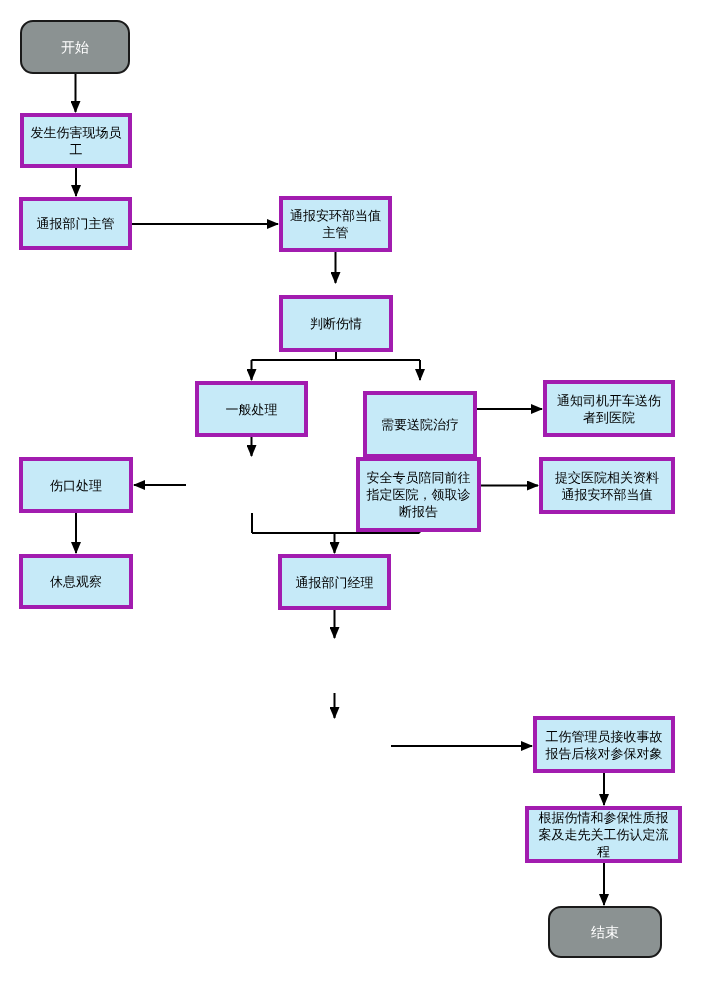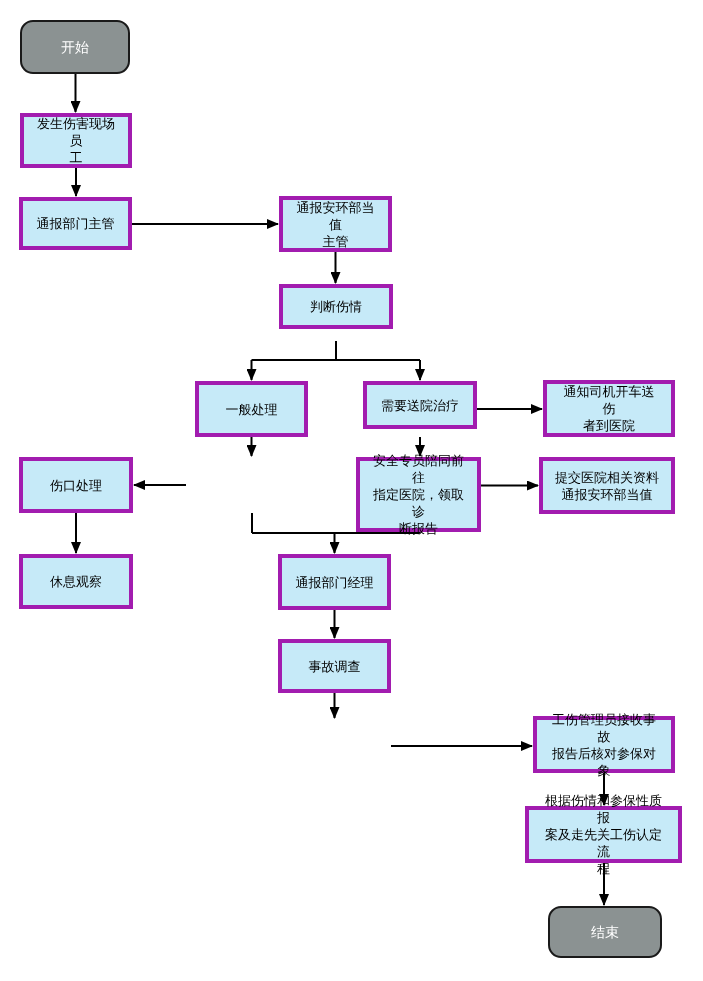--- a/index.html
+++ b/index.html
@@ -20,21 +20,21 @@
   .node {
     position: absolute;
     display: flex;
     align-items: center;
     justify-content: center;
     text-align: center;
     font-size: 13px;
     line-height: 17px;
     color: #000000;
     white-space: pre-line;
-    padding: 12px;
+    padding: 4px;
   }
   .process {
     background: #c6eaf8;
     border: 4px solid #a21caf;
   }
   .terminator {
     background: #8b9292;
     border: 2px solid #1a1a1a;
     border-radius: 13px;
     color: #ffffff;
@@ -77,44 +77,43 @@
   <div class="node terminator" style="left:20px; top:20px; width:110px; height:54px">开始</div>
 
   <div class="node process" style="left:20px; top:113px; width:112px; height:55px">发生伤害现场员
 工</div>
 
   <div class="node process" style="left:19px; top:197px; width:113px; height:53px">通报部门主管</div>
 
   <div class="node process" style="left:279px; top:196px; width:113px; height:56px">通报安环部当值
 主管</div>
 
-  <div class="node process" style="left:279px; top:284px; width:114px; height:45px">判断伤情</div>
+  <div class="node process" style="left:279px; top:295px; width:114px; height:57px">判断伤情</div>
 
   <div class="node process" style="left:195px; top:381px; width:113px; height:56px">一般处理</div>
 
-  <div class="node process" style="left:363px; top:381px; width:114px; height:48px">需要送院治疗</div>
+  <div class="node process" style="left:363px; top:391px; width:114px; height:67px">需要送院治疗</div>
 
   <div class="node process" style="left:543px; top:380px; width:132px; height:57px">通知司机开车送伤
 者到医院</div>
 
 
   <div class="node process" style="left:356px; top:457px; width:125px; height:75px">安全专员陪同前往
 指定医院，领取诊
 断报告</div>
 
   <div class="node process" style="left:539px; top:457px; width:136px; height:57px">提交医院相关资料
 通报安环部当值</div>
 
   <div class="node process" style="left:19px; top:457px; width:114px; height:56px">伤口处理</div>
 
   <div class="node process" style="left:19px; top:554px; width:114px; height:55px">休息观察</div>
 
   <div class="node process" style="left:278px; top:554px; width:113px; height:56px">通报部门经理</div>
 
-  <div class="node process" style="left:278px; top:639px; width:113px; height:54px">事故调查</div>
 
 
   <div class="node process" style="left:533px; top:716px; width:142px; height:57px">工伤管理员接收事故
 报告后核对参保对象</div>
 
   <div class="node process" style="left:525px; top:806px; width:157px; height:57px">根据伤情和参保性质报
 案及走先关工伤认定流
 程</div>
 
   <div class="node terminator" style="left:548px; top:906px; width:114px; height:52px">结束</div>

